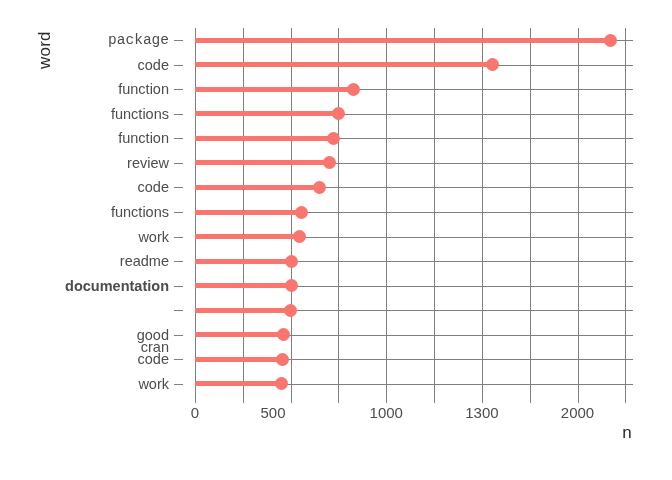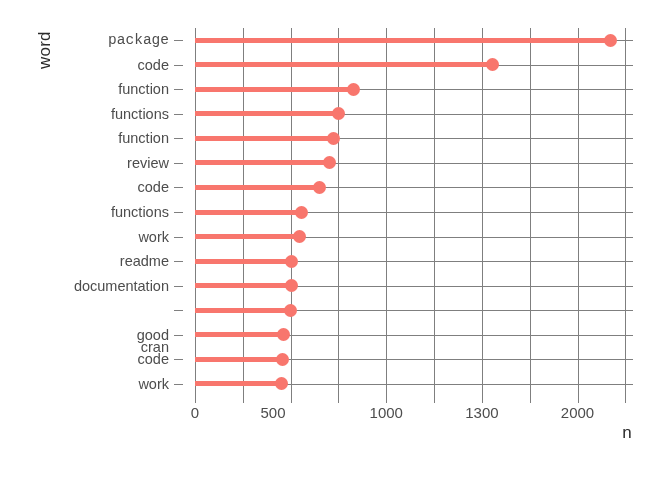--- a/index.html
+++ b/index.html
@@ -164,21 +164,21 @@
       <div class="y-label" style="top: 134.933px;">review</div>
       <div class="y-tick" style="top: 134.933px;"></div>
       <div class="y-label" style="top: 159.467px;">code</div>
       <div class="y-tick" style="top: 159.467px;"></div>
       <div class="y-label" style="top: 184px;">functions</div>
       <div class="y-tick" style="top: 184px;"></div>
       <div class="y-label" style="top: 208.533px;">work</div>
       <div class="y-tick" style="top: 208.533px;"></div>
       <div class="y-label" style="top: 233.067px;">readme</div>
       <div class="y-tick" style="top: 233.067px;"></div>
-      <div class="y-label" style="top: 257.6px;">documentation</div>
+      <div class="y-label" style="top: 257.6px; font-weight: bold;">documentation</div>
       <div class="y-tick" style="top: 257.6px;"></div>
       <div class="y-label" style="top: 282.133px; margin-top: 37px;">cran</div>
       <div class="y-tick" style="top: 282.133px;"></div>
       <div class="y-label" style="top: 306.667px;">good</div>
       <div class="y-tick" style="top: 306.667px;"></div>
       <div class="y-label" style="top: 331.2px;">code</div>
       <div class="y-tick" style="top: 331.2px;"></div>
       <div class="y-label" style="top: 355.733px;">work</div>
       <div class="y-tick" style="top: 355.733px;"></div>
     </div>

